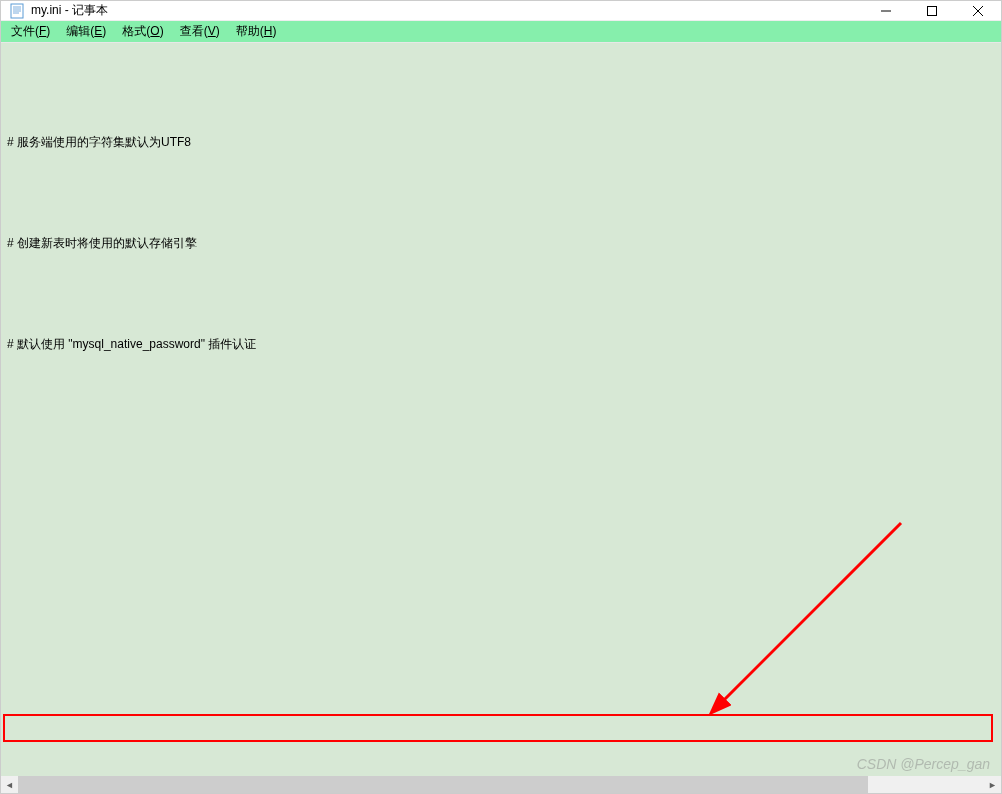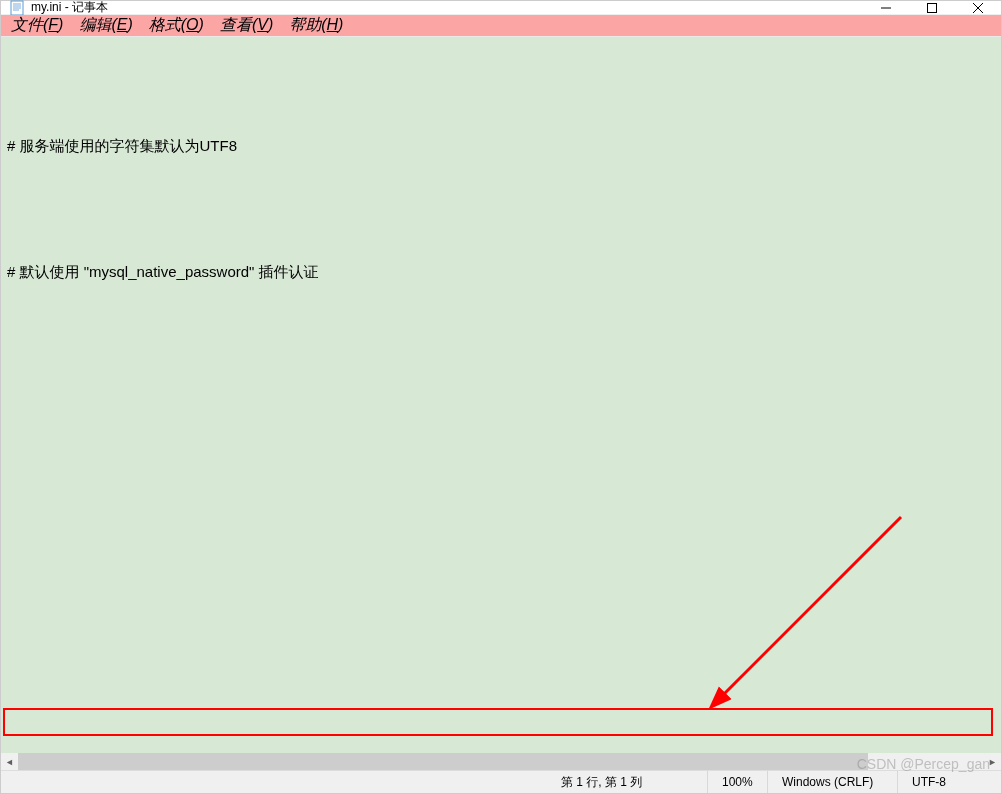--- a/index.html
+++ b/index.html
@@ -13,21 +13,21 @@
       position: relative;
     }
     .window {
       width: 100%;
       height: 100%;
       display: flex;
       flex-direction: column;
       border: 1px solid #ccc;
     }
     .titlebar {
-      height: 14px;
+      height: 20px;
       background: #fff;
       display: flex;
       align-items: center;
       padding: 0 0 0 8px;
       border-bottom: 1px solid #eee;
     }
     .titlebar-icon {
       width: 16px; height: 16px;
       margin-right: 6px;
       display: inline-flex;
@@ -49,50 +49,50 @@
       height: 100%;
       display: flex;
       align-items: center;
       justify-content: center;
       font-size: 14px;
       color: #000;
       cursor: default;
     }
     .menubar {
       height: 22px;
-      background: #fca5a5;
+      background: #86efac;
       display: flex;
       align-items: center;
       padding: 0 2px;
       border-bottom: 1px solid #e8e8e8;
-      font-size: 16px;
-      font-style: italic;
+      font-size: 12px;
     }
     .menu-item {
       padding: 2px 8px;
       cursor: default;
     }
     .menu-item .hotkey { text-decoration: underline; }
     .content-area {
       flex: 1;
       position: relative;
       overflow: hidden;
       background: #d7e8d5;
     }
     .editor {
       width: 100%;
       height: calc(100% - 17px);
       padding: 4px 6px;
       font-family: "Microsoft YaHei", Arial, sans-serif;
-      font-size: 15px;
+      font-size: 12px;
       color: #000;
       white-space: pre;
       overflow: hidden;
       line-height: 2.8;
       position: relative;
+      margin-top: 12px;
     }
     .editor-line { display: block; }
     .highlight-box {
       position: absolute;
       border: 2px solid #ff0000;
       pointer-events: none;
       left: 2px;
       top: 671px;
       width: 990px;
       height: 28px;
@@ -157,20 +157,21 @@
       display: flex;
       align-items: center;
     }
     .status-cell:first-child { border-left: none; }
     .watermark {
       position: absolute;
       right: 12px;
       bottom: 22px;
       color: rgba(130,130,130,0.45);
       font-size: 14px;
+      font-style: italic;
       pointer-events: none;
     }
   </style>
 </head>
 <body>
 
 <div class="window">
 
   <div class="titlebar">
     <span class="titlebar-icon">
@@ -207,20 +208,21 @@
     <div class="menu-item"><span>文件</span>(<span class="hotkey">F</span>)</div>
     <div class="menu-item"><span>编辑</span>(<span class="hotkey">E</span>)</div>
     <div class="menu-item"><span>格式</span>(<span class="hotkey">O</span>)</div>
     <div class="menu-item"><span>查看</span>(<span class="hotkey">V</span>)</div>
     <div class="menu-item"><span>帮助</span>(<span class="hotkey">H</span>)</div>
   </div>
 
   <div class="content-area">
     <div class="editor">
       <span class="editor-line"># 服务端使用的字符集默认为UTF8</span>
+      <span class="editor-line"># 创建新表时将使用的默认存储引擎</span>
       <span class="editor-line"># 默认使用 "mysql_native_password" 插件认证</span>
       
       
       
       
       
       
       
       
       
@@ -241,22 +243,16 @@
 
     <div class="hscrollbar">
       <div class="hscroll-btn">◄</div>
       <div class="hscroll-track">
         <div class="hscroll-thumb"></div>
       </div>
       <div class="hscroll-btn">►</div>
     </div>
   </div>
 
-  <div class="statusbar">
-    <div class="status-cell" style="min-width:160px;">第 1 行, 第 1 列</div>
-    <div class="status-cell" style="min-width:60px;">100%</div>
-    <div class="status-cell" style="min-width:130px;">Windows (CRLF)</div>
-    <div class="status-cell" style="min-width:100px;">UTF-8</div>
-  </div>
 
 </div>
 
 <div class="watermark">CSDN @Percep_gan</div>
 
 </body></html>

